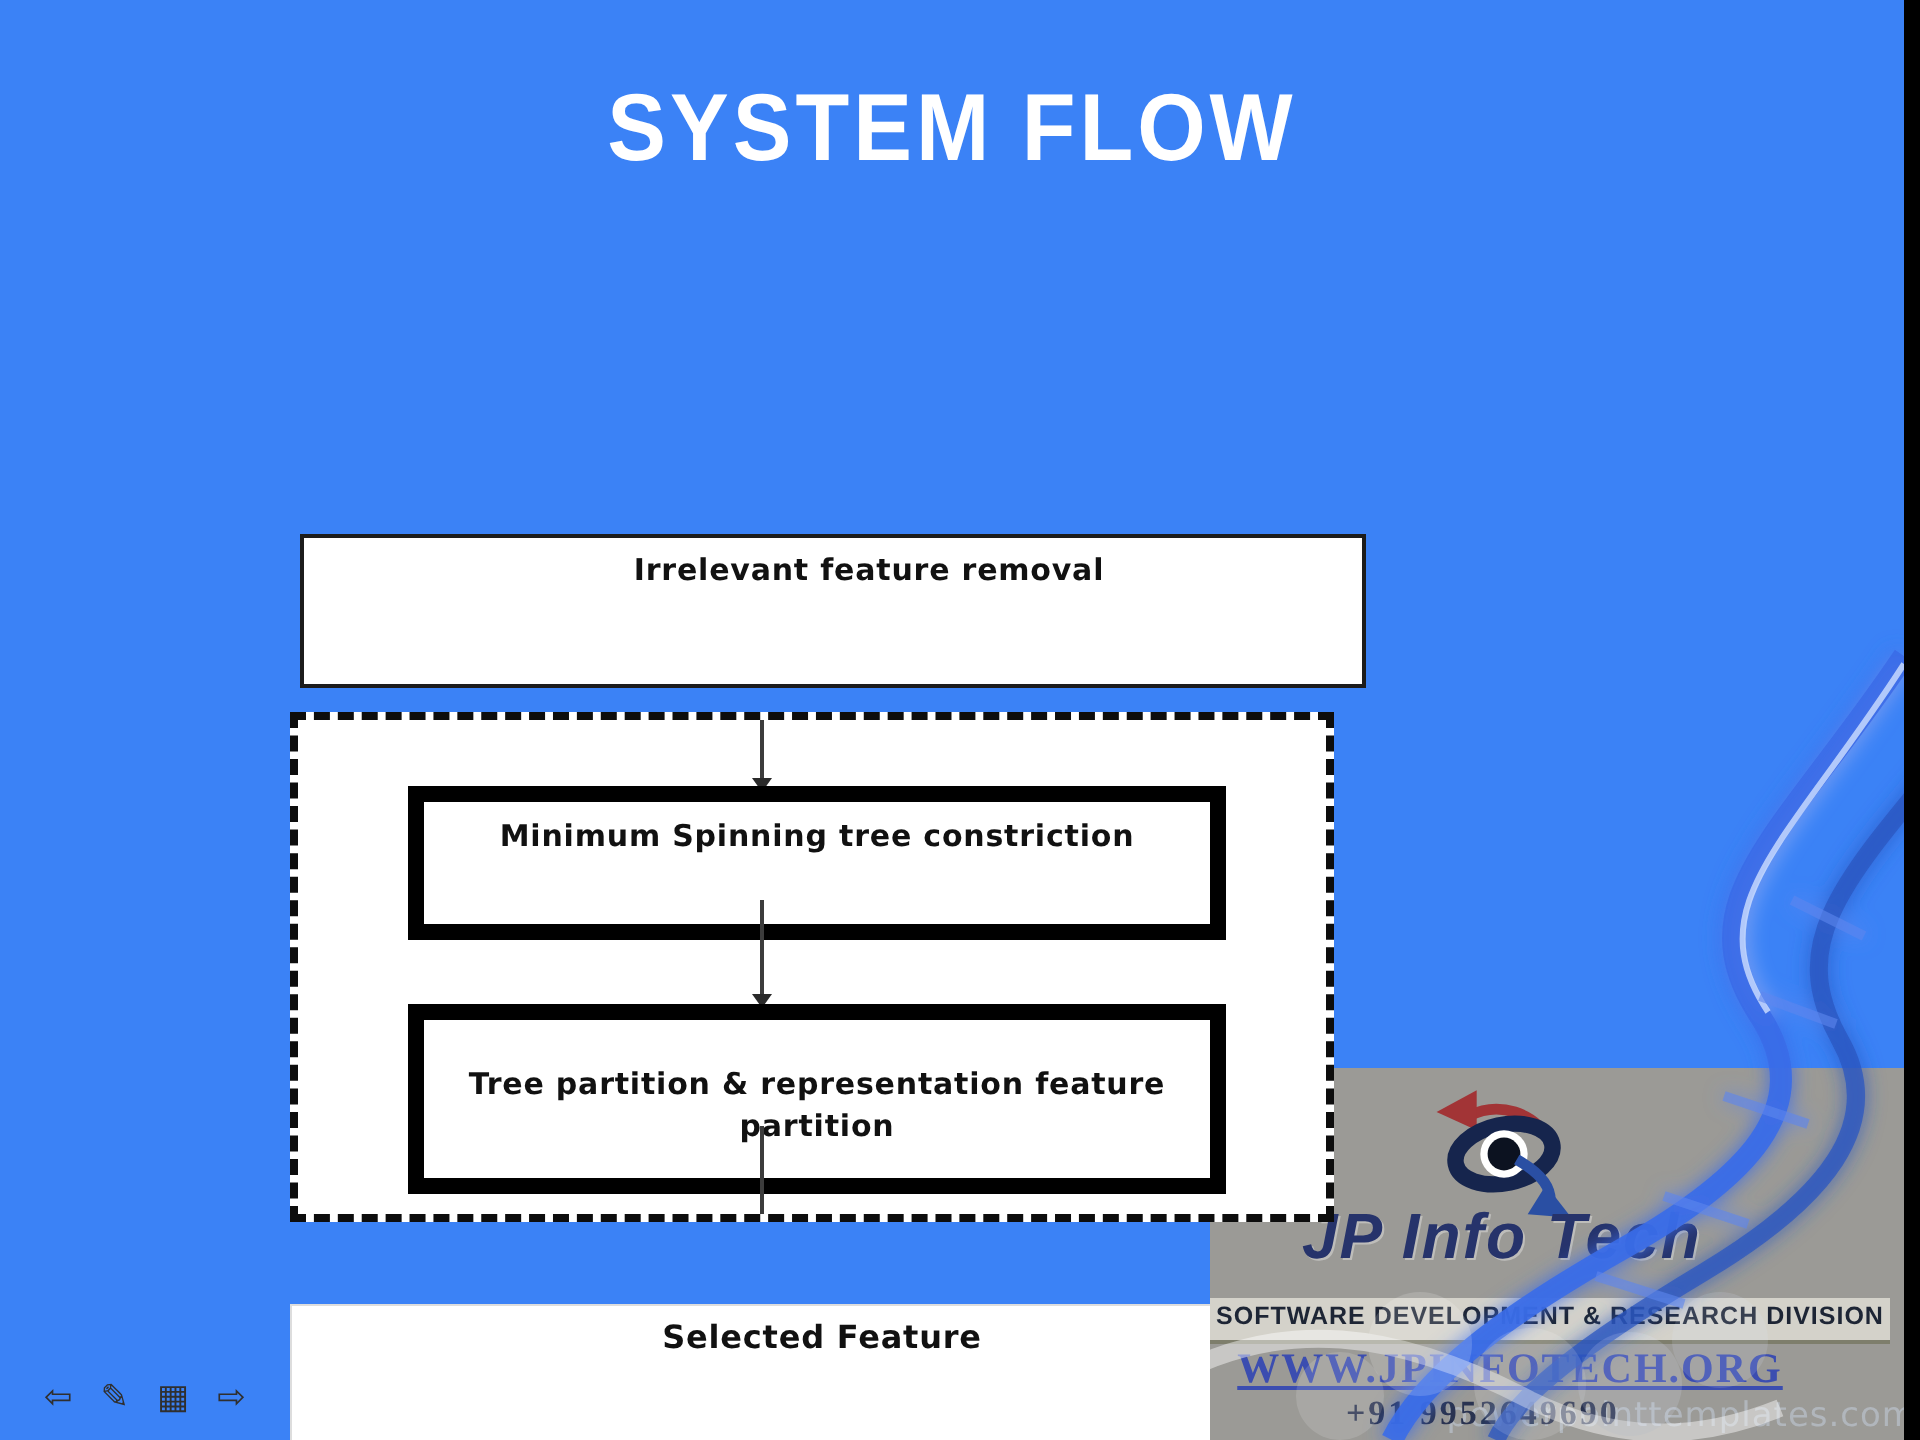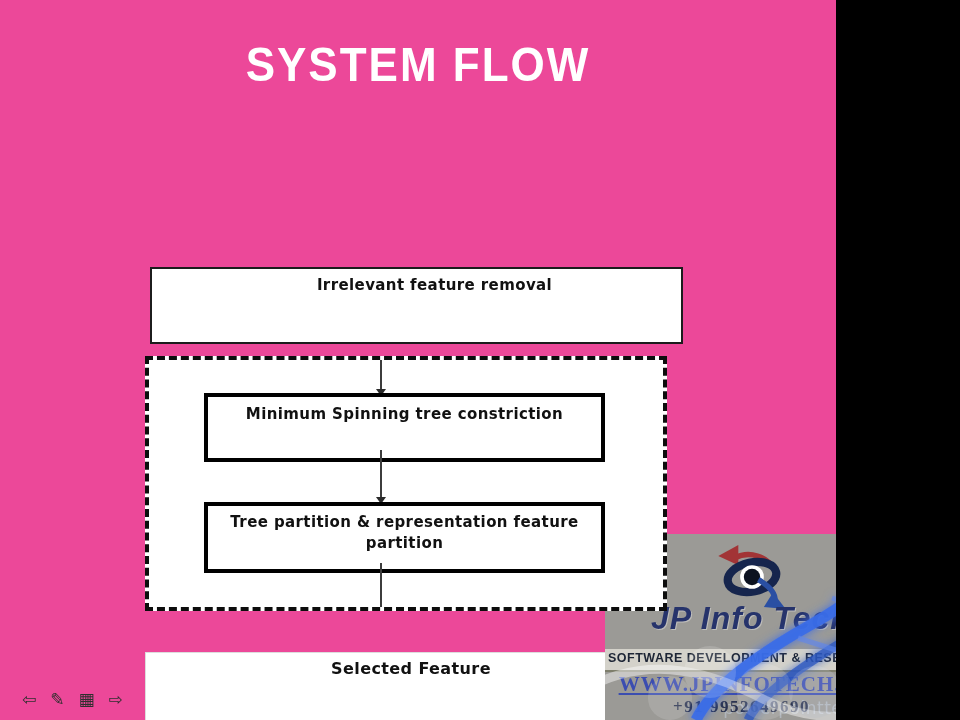--- a/index.html
+++ b/index.html
@@ -1,16 +1,16 @@
 <!DOCTYPE html>
 <html><head>
 <meta charset="utf-8">
 <style>
   html,body{margin:0;padding:0;background:#000;}
-  #stage{position:relative;width:836px;height:720px;background:#ec4899;overflow:hidden;
+  #stage{position:relative;width:952px;height:720px;background:#3b82f6;overflow:hidden;
          font-family:"DejaVu Sans",sans-serif;}
 
   
   .slide-title{position:absolute;left:0;top:40px;width:100%;text-align:center;
     color:#fff;font-family:"Liberation Sans",sans-serif;font-weight:bold;
     font-size:44px;letter-spacing:2px;transform:scaleY(1.08);z-index:10;}
 
   
   .cylinder{position:absolute;left:205px;top:117px;width:370px;height:98px;z-index:10;}
   .cyl-body{position:absolute;left:0;top:14px;width:368px;height:82px;background:#fff;
@@ -25,24 +25,24 @@
   .flow-box{position:absolute;background:#fff;color:#111;font-weight:bold;
     text-align:center;letter-spacing:.4px;z-index:10;padding-left:36px;}
   .box-step1{left:150px;top:267px;width:493px;height:66px;border:2px solid #1c1c1c;
     font-size:15px;padding-top:7px;}
   .box-selected{left:145px;top:652px;width:458px;height:68px;border:1px solid #ddd;
     font-size:16px;padding-top:6px;z-index:4;}
 
   
   .dashed-container{position:absolute;left:145px;top:356px;width:514px;height:247px;
     background:#fff;border:4px dashed #0d0d0d;z-index:10;}
-  .inner-box{position:absolute;background:#fff;border:4px solid #000000;color:#111;
+  .inner-box{position:absolute;background:#fff;border:8px solid #000000;color:#111;
     font-weight:bold;text-align:center;font-size:15px;letter-spacing:.4px;}
   .inner-a{left:55px;top:33px;width:393px;height:53px;padding-top:8px;}
-  .inner-b{left:55px;top:142px;width:393px;height:57px;padding-top:6px;line-height:21px;}
+  .inner-b{left:55px;top:142px;width:393px;height:57px;padding-top:22px;line-height:21px;}
   .vline{position:absolute;width:2px;background:#3c3c3c;left:231px;}
   .vl-1{top:0;height:30px;}
   .vl-2{top:90px;height:48px;}
   .vl-3{top:203px;height:44px;}
   .arrow-down{position:absolute;left:227px;width:0;height:0;
     border-left:5px solid transparent;border-right:5px solid transparent;
     border-top:7px solid #2a2a2a;}
   .ah-1{top:29px;} .ah-2{top:137px;}
 
   

